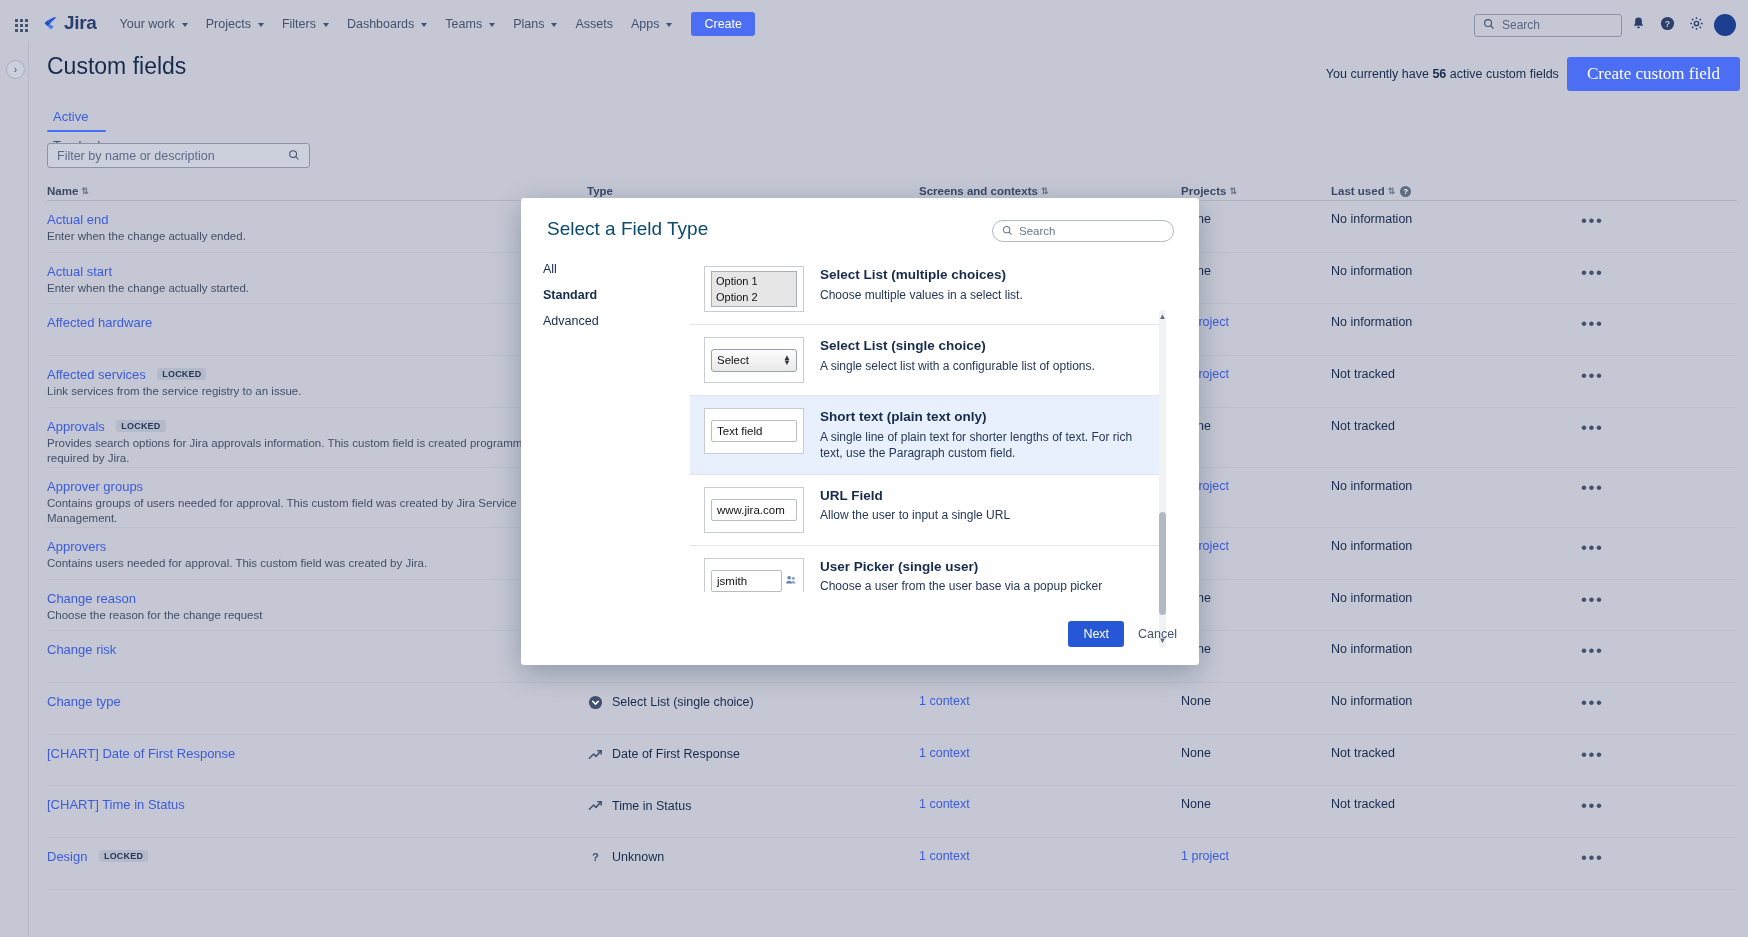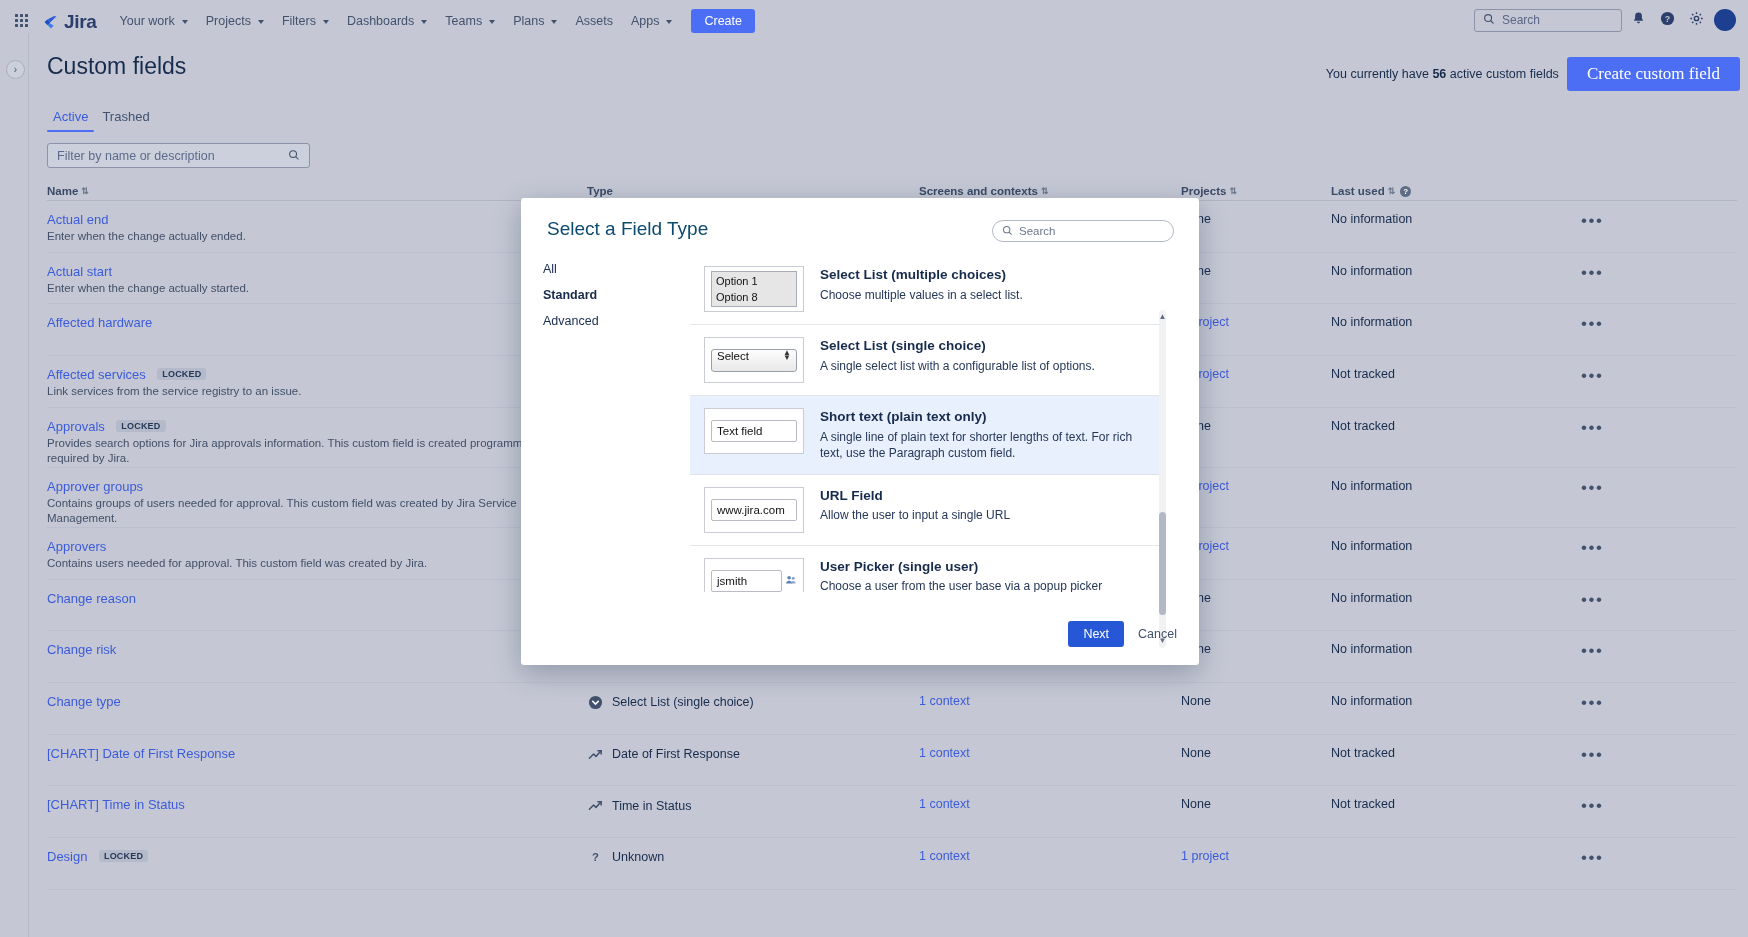--- a/index.html
+++ b/index.html
@@ -8,23 +8,23 @@
     width: 1748px; height: 937px;
     overflow: hidden;
     font-family: "Liberation Sans", sans-serif;
     background: #c5c8d4;
     color: #172b4d;
   }
   #root { position: relative; width: 1748px; height: 937px; background: #c5c8d4; }
 
   
   .topnav {
-    position: absolute; top: 4px; left: 0; width: 1748px; height: 29px;
+    position: absolute; top: 12px; left: 0; width: 1748px; height: 29px;
     background: #c5c8d4;
-    display: flex; align-items: flex-end;
+    display: flex; align-items: flex-start;
     padding: 0 8px;
     z-index: 50;
   }
   .appswitcher {
     width: 26px; height: 26px; display: flex; align-items: center; justify-content: center;
     cursor: pointer; border-radius: 3px;
   }
   .grid9 { display: grid; grid-template-columns: repeat(3, 3px); grid-template-rows: repeat(3, 3px); gap: 2px; }
   .grid9 i { width: 3px; height: 3px; background: #42526e; border-radius: 0.5px; display: block; }
   .jira-logo { display: flex; align-items: center; gap: 5px; margin-left: 8px; margin-right: 14px; cursor: pointer; }
@@ -66,21 +66,21 @@
   .page-title { position: absolute; left: 18px; top: 24px; font-size: 23px; font-weight: 500; color: #172b4d; }
   .hdr-right { position: absolute; right: 8px; top: 28px; display: flex; align-items: center; gap: 8px; }
   .hdr-count { font-size: 12.5px; color: #172b4d; }
   .hdr-count b { font-weight: 700; }
   .ccf-btn {
     background: #4c6ef5; color: #fff; font-size: 17px; font-weight: 500;
     padding: 7px 20px; border-radius: 3px; cursor: pointer; border: none;
     font-family: Liberation Serif, serif; white-space: nowrap;
   }
 
-  .tabs { position: absolute; left: 18px; top: 76px; display: flex; gap: 2px; }
+  .tabs { position: absolute; left: 18px; top: 76px; display: flex; gap: 2px; flex-direction: column; }
   .tab { font-size: 13px; color: #42526e; padding: 4px 6px 8px 6px; cursor: pointer; position: relative; }
   .tab.active { color: #3b5bdb; font-weight: 500; }
   .tab.active::after { content: ""; position: absolute; left: 0; right: 0; bottom: 0; height: 2px; background: #4c6ef5; border-radius: 1px; }
 
   .filter-wrap { position: absolute; left: 18px; top: 114px; }
   .filter-input {
     width: 263px; height: 25px; border: 1px solid #8c93a8; border-radius: 3px;
     background: #ccd0dc; display: flex; align-items: center; padding: 0 9px; cursor: text;
   }
   .filter-input .ph { font-size: 12.5px; color: #5d6b8a; }
@@ -145,21 +145,21 @@
   .ftype-row.selected { background: #e9f0fd; border-bottom-color: #dde3ef; }
   .ftype-row.first { border-top: none; }
   .prev-box {
     width: 100px; height: 46px; flex: 0 0 100px; border: 1px solid #c9ccd3; background: #fff;
     display: flex; align-items: center; justify-content: center; padding: 4px;
   }
   .prev-multi { width: 86px; height: 36px; border: 1px solid #a9adb6; background: #e6e6e6; padding: 2px 4px; font-size: 11px; color: #111; line-height: 1.45; }
   .prev-select {
     width: 86px; height: 23px; border: 1px solid #9aa0aa; border-radius: 3px;
     background: linear-gradient(#fdfdfd,#e8e8e8);
-    display: flex; align-items: flex-start; padding: 0 5px; font-size: 11.5px; color: #111;
+    display: flex; align-items: center; padding: 0 5px; font-size: 11.5px; color: #111;
   }
   .spin { margin-left: auto; display: flex; flex-direction: column; line-height: 5px; font-size: 8px; color: #333; }
   .prev-text {
     width: 86px; height: 22px; border: 1px solid #b9bcc4; border-radius: 2px; background: #fff;
     display: flex; align-items: center; padding: 0 5px; font-size: 11.5px; color: #111;
   }
   .prev-user { width: 86px; display: flex; align-items: center; gap: 3px; }
   .prev-user .tb {
     flex: 1; height: 22px; border: 1px solid #b9bcc4; border-radius: 2px; background: #fff;
     display: flex; align-items: center; padding: 0 5px; font-size: 11.5px; color: #111;
@@ -438,20 +438,21 @@
           <div class="cell col-projects link-blue">1 project</div>
           <div class="cell col-lastused muted">No information</div>
           <div class="cell col-actions">
             <span class="dots">•••</span>
           </div>
         </div>
 
         <div class="row">
           <div class="cell col-name">
             <span class="fname">Change reason</span>
+            <div class="fdesc">Choose the reason for the change request</div>
           </div>
           <div class="cell col-type"></div>
           <div class="cell col-screens"></div>
           <div class="cell col-projects muted">None</div>
           <div class="cell col-lastused muted">No information</div>
           <div class="cell col-actions">
             <span class="dots">•••</span>
           </div>
         </div>
 
@@ -582,21 +583,21 @@
       <div class="side-item">Advanced</div>
     </div>
 
     <div class="list-outer">
       <div class="list-scroll">
 
         <div class="ftype-row first">
           <div class="prev-box">
             <div class="prev-multi">
               <div>Option 1</div>
-              <div>Option 8</div>
+              <div>Option 2</div>
             </div>
           </div>
           <div class="ftype-text">
             <div class="ftype-name">Select List (multiple choices)</div>
             <div class="ftype-desc">Choose multiple values in a select list.</div>
           </div>
         </div>
 
         <div class="ftype-row">
           <div class="prev-box">

